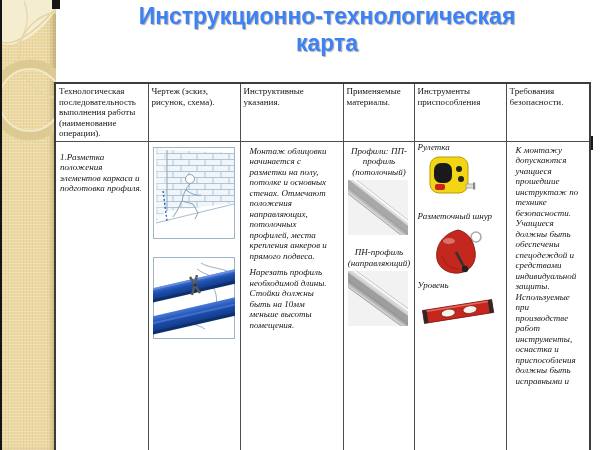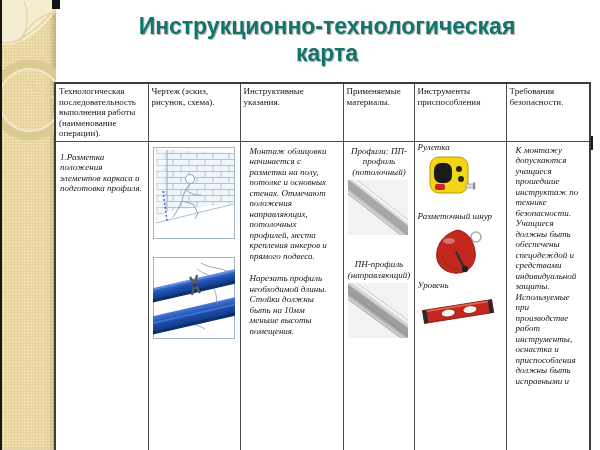--- a/index.html
+++ b/index.html
@@ -15,23 +15,23 @@
       repeating-linear-gradient(90deg, rgba(203,176,112,0.22) 0 1px, transparent 1px 3px);
     border-left:2px solid #151515;
     box-shadow: inset -6px 0 6px -3px rgba(130,104,48,0.45);
   }
   .strip svg { display:block; }
   .notch { position:absolute; left:52px; top:0; width:8px; height:9px; background:#151515; }
   .cursor-mark { position:absolute; left:590px; top:136px; width:3px; height:14px; background:#1a1a1a; }
 
   
   .title {
-    position:absolute; left:58px; top:13px; width:538px; text-align:center;
+    position:absolute; left:58px; top:3px; width:538px; text-align:center;
     font-family:"Liberation Sans", sans-serif; font-weight:bold;
-    font-size:23px; line-height:27px; color:#0f766e;
+    font-size:23px; line-height:27px; color:#3b82f6;
     text-shadow:1px 1px 1px rgba(40,10,5,0.35);
   }
 
   
   .tbl-wrap { position:absolute; left:54px; top:82px; }
   table { border-collapse:collapse; table-layout:fixed; width:535px; border:2px solid #3c3c3c; }
   th, td {
     border:1px solid #4d4d4d; vertical-align:top; text-align:left;
     font-size:9px; line-height:1.17; font-weight:normal; color:#141414;
     overflow:hidden;
@@ -39,25 +39,25 @@
   tr.hdr { height:53px; }
   tr.bodyrow { height:315px;font-style:italic; }
   th { padding:2px 3px; }
   .c-op { padding:10px 3px 2px 4px; }
   .c-sketch { padding:3px 2px; text-align:center; }
   .c-instr { padding:4px 9px; }
   .c-mat { padding:4px 2px 2px 3px;text-align:center; }
   .c-tools { padding:0 3px; }
   .c-safety { padding:3px 9px; }
 
-  .para2 { margin-top:12px; }
+  .para2 { margin-top:6px; }
   .sketch-img1 { width:82px; height:92px; margin:2px auto 0; }
   .sketch-img2 { width:82px; height:82px; margin:18px auto 0; }
   .mat-img { width:60px; height:55px; margin:3px 0 0 1px; }
-  .mat-label2 { margin-top:24px; }
+  .mat-label2 { margin-top:12px; }
   .tool-label { display:block; }
   .tool-label + .tool-icon { display:block; }
   .tl2 { margin-top:12px; }
   .tl3 { margin-top:4px; }
   .tool-img-tape { width:48px; height:44px; margin:3px 0 0 10px; }
   .tool-img-chalk { width:56px; height:50px; margin:4px 0 0 12px; }
   .tool-img-level { width:74px; height:32px; margin:5px 0 0 3px; }
   svg { display:block; }
 </style>
 </head>

